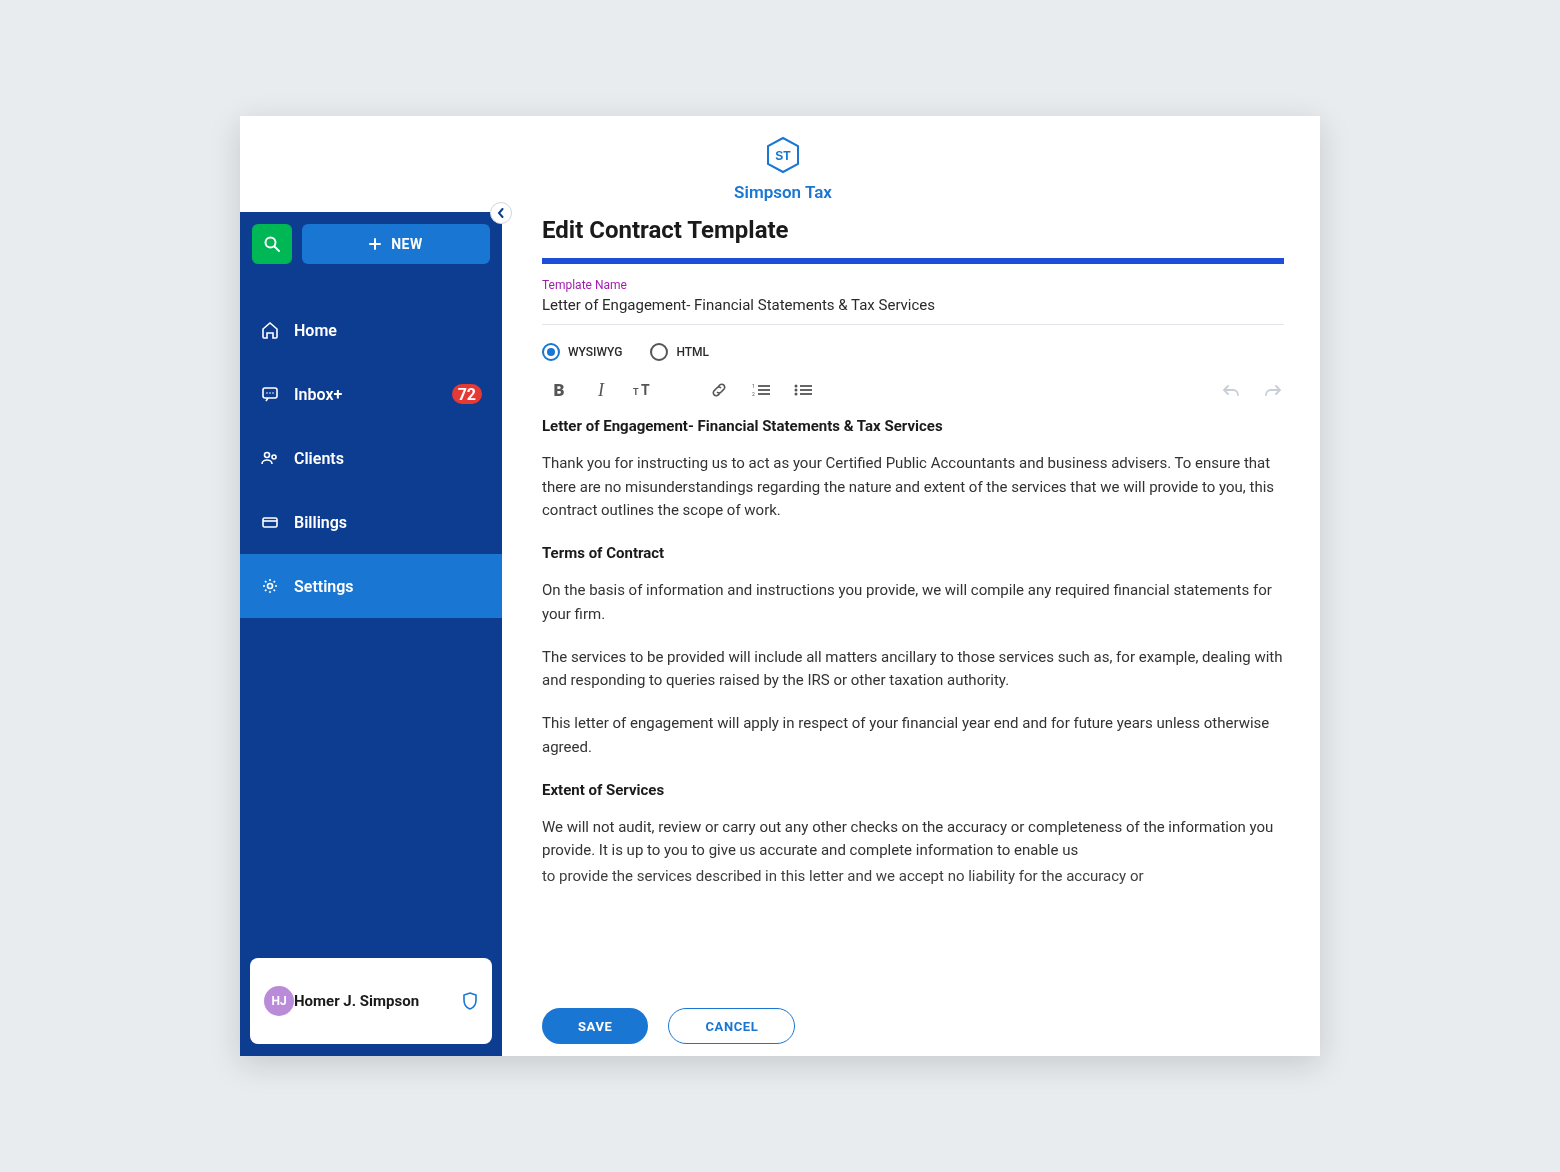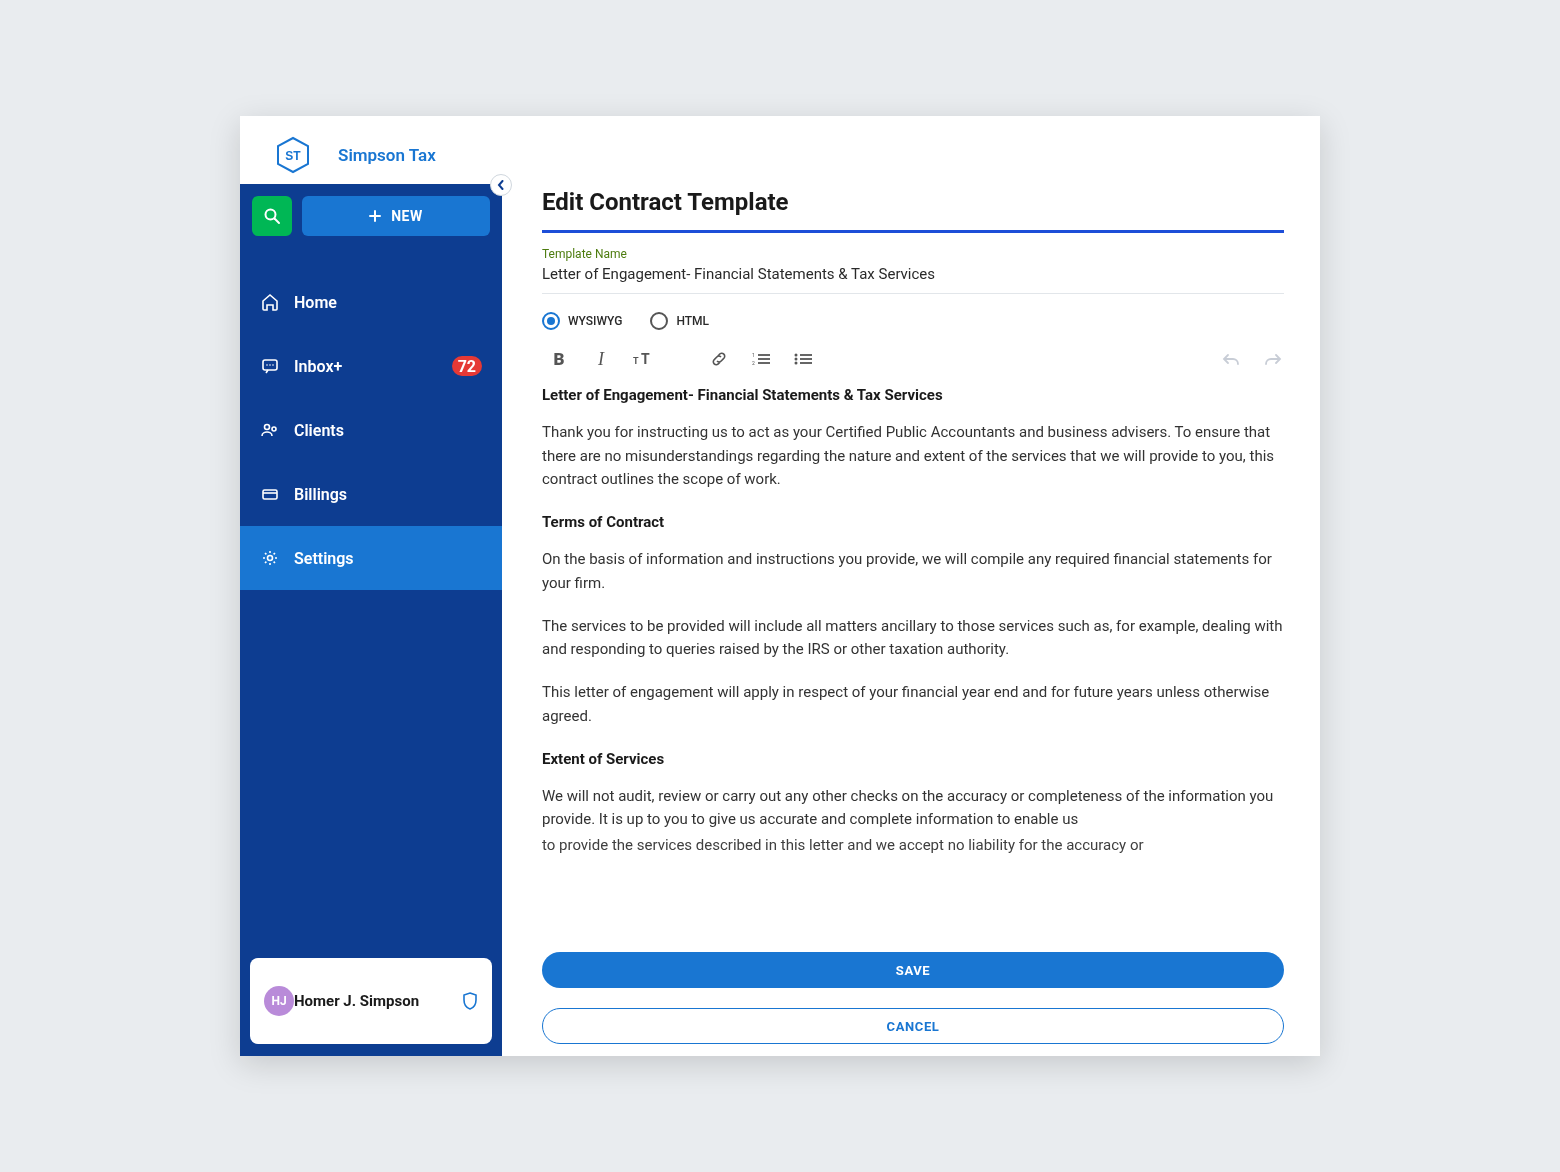--- a/index.html
+++ b/index.html
@@ -20,21 +20,22 @@
     display: flex;
     flex-direction: column;
     overflow: hidden;
     position: relative;
   }
   
   .brand-row {
     padding: 20px 30px 10px 36px;
     display: flex;
     align-items: center;
-    gap: 28px;
+    gap: 8px;
+    flex-direction: column;
   }
   .brand-hex {
     width: 34px; height: 38px;
     display:flex;align-items:center;justify-content:center;
   }
   .brand-hex svg { display:block; }
   .brand-name { color:#1976d2; font-weight:600; font-size:17px; }
   
   .body-row {
     flex:1;
@@ -135,27 +136,27 @@
   
   .main {
     flex:1;
     padding:0 36px 0 40px;
     display:flex;flex-direction:column;
     min-height:0;
   }
   .page-title {
     font-size:24px;font-weight:700;color:#1a1a1a;
     padding:4px 0 14px 0;
-    border-bottom:3px solid #1d4ed8;
+    border-bottom:6px solid #1d4ed8;
     margin-top:-48px; 
   }
   
   .page-title { margin-top:0; }
   .field-block { padding:14px 0 10px 0;border-bottom:1px solid #e2e6ea; }
-  .field-label { font-size:12px;color:#4d7c0f; }
+  .field-label { font-size:12px;color:#a21caf; }
   .field-value { font-size:15px;color:#2a2a2a;margin-top:4px; }
   .radio-row {
     display:flex;gap:28px;padding:18px 0 8px 0;align-items:center;
     font-size:12px;color:#2a2a2a;font-weight:500;
   }
   .radio { display:flex;align-items:center;gap:8px;cursor:pointer; }
   .radio-dot {
     width:18px;height:18px;border:2px solid #1976d2;border-radius:50%;
     display:flex;align-items:center;justify-content:center;
   }
@@ -174,21 +175,21 @@
     font-size:15px;color:#333;line-height:1.55;
     padding-top:4px;
   }
   .editor .h { font-weight:700;color:#1a1a1a;margin:14px 0 14px 0; }
   .editor .h.first { margin-top:0; }
   .editor p { margin:0 0 20px 0; }
   .editor .fadeout {
     color:#404040;
   }
   .action-row {
-    display:flex;gap:20px;padding:8px 0 12px 0;flex-direction:column;
+    display:flex;gap:20px;padding:8px 0 12px 0;
   }
   .btn {
     height:36px;border-radius:20px;padding:0 36px;
     display:flex;align-items:center;justify-content:center;
     font-weight:700;font-size:13px;letter-spacing:0.6px;cursor:pointer;
   }
   .btn.primary { background:#1976d2;color:#fff; }
   .btn.secondary { background:#fff;color:#1976d2;border:1.5px solid #1976d2; }
   svg { display:block; }
 </style>

